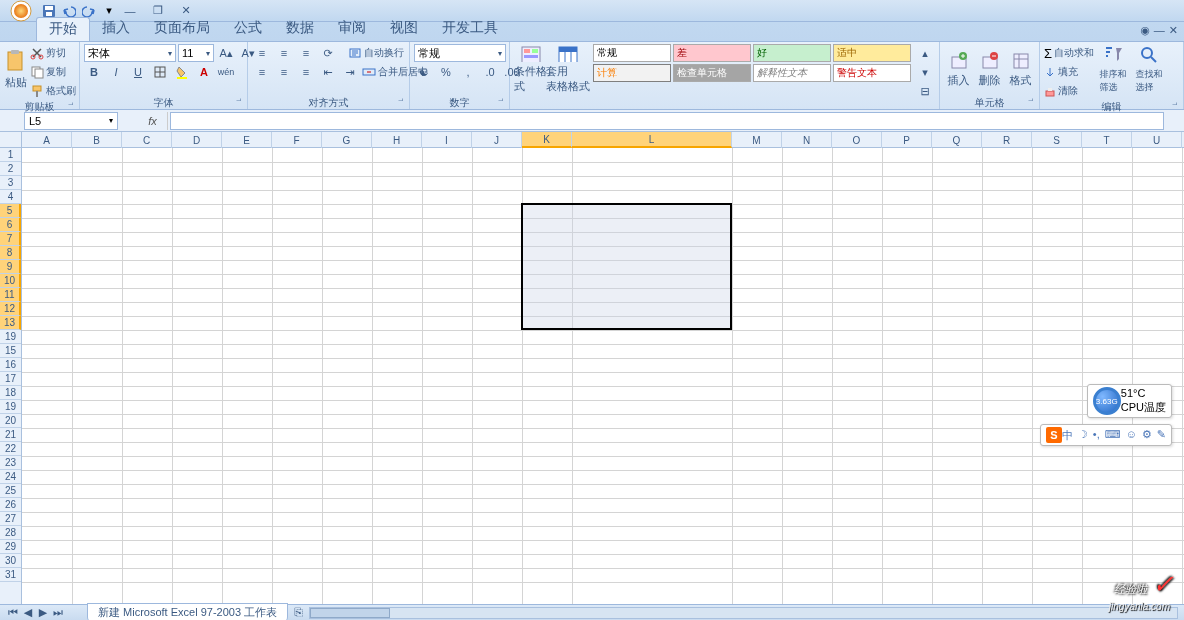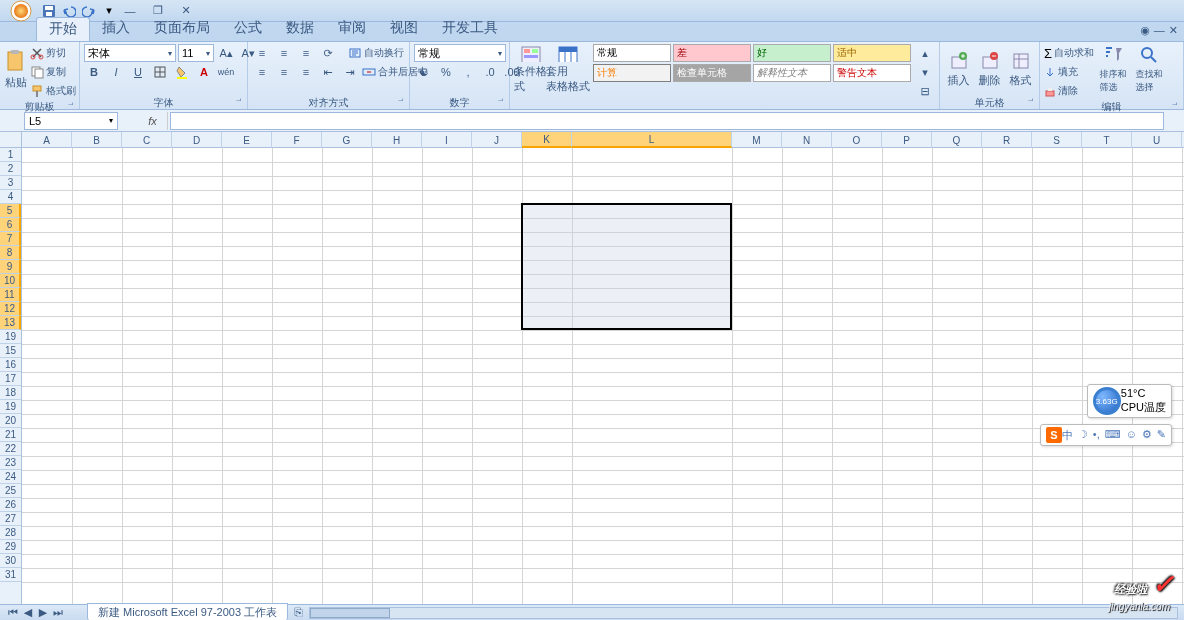--- a/index.html
+++ b/index.html
@@ -73,21 +73,21 @@
 .hscroll .thumb { position: absolute; left: 0; width: 80px; top: 0; bottom: 0; background: #c1d4ea; border: 1px solid #8fa9c9; }
 
 
 .float-widget { position: absolute; right: 12px; border: 1px solid #bbb; background: #fff; border-radius: 3px; padding: 2px 5px; display: flex; align-items: center; font-size: 9px; box-shadow: 1px 1px 3px rgba(0,0,0,.15); }
 .cpu-widget { top: 384px; }
 .cpu-circle { width: 28px; height: 28px; border-radius: 50%; background: radial-gradient(circle at 30% 30%, #7fb8ff, #2468c4); border: 3px solid #3a7fd0; color: #fff; display: flex; align-items: center; justify-content: center; font-size: 8px; }
 .ime-bar { top: 424px; color: #4a76b8; }
 .ime-bar span { font-size: 11px; }
 .ime-logo { background: #ff6a00; color: #fff; width: 16px; height: 16px; display: flex; align-items: center; justify-content: center; font-weight: bold; border-radius: 2px; }
 
-.watermark { position: absolute; right: 10px; bottom: 20px; color: #fff; font-weight: bold; font-size: 18px; font-style: italic; text-shadow: 1px 1px 2px #000, -1px -1px 2px #000; }
+.watermark { position: absolute; right: 10px; bottom: 20px; color: #fff; font-weight: normal; font-size: 18px; font-style: italic; text-shadow: 1px 1px 2px #000, -1px -1px 2px #000; }
 .watermark .check { color: #f33; font-size: 26px; }
 .watermark-sub { position: absolute; right: 14px; bottom: 8px; color: #eee; font-size: 10px; text-shadow: 1px 1px 1px #000; font-style: italic; margin-left: 12px; }
 
 .vstack { display: flex; flex-direction: column; gap: 1px; }
 .txt { font-size: 10px; color: #3b5a82; white-space: nowrap; }
 svg { display: block; }
 </style>
 </head>
 <body>
 

